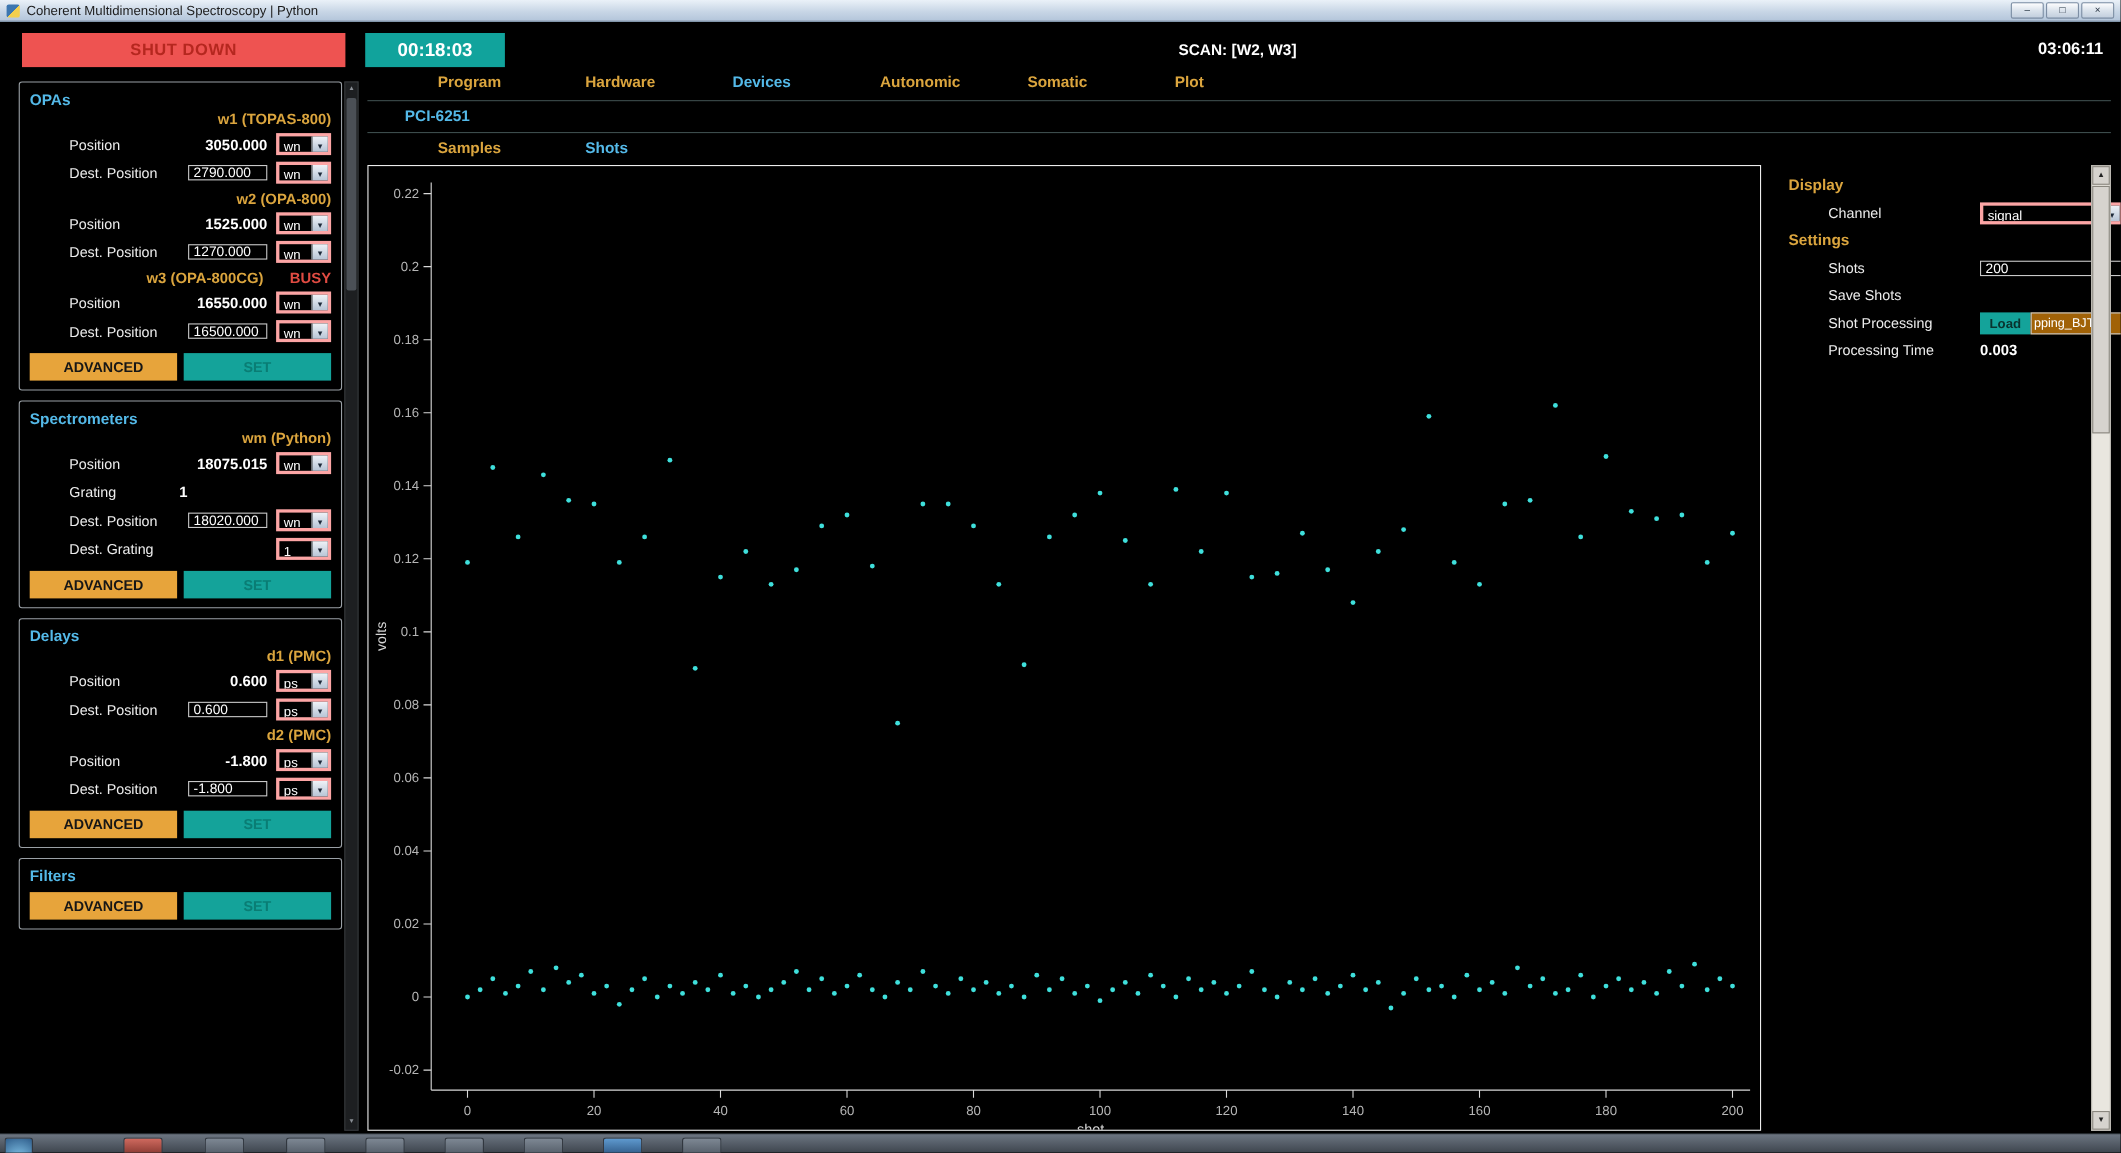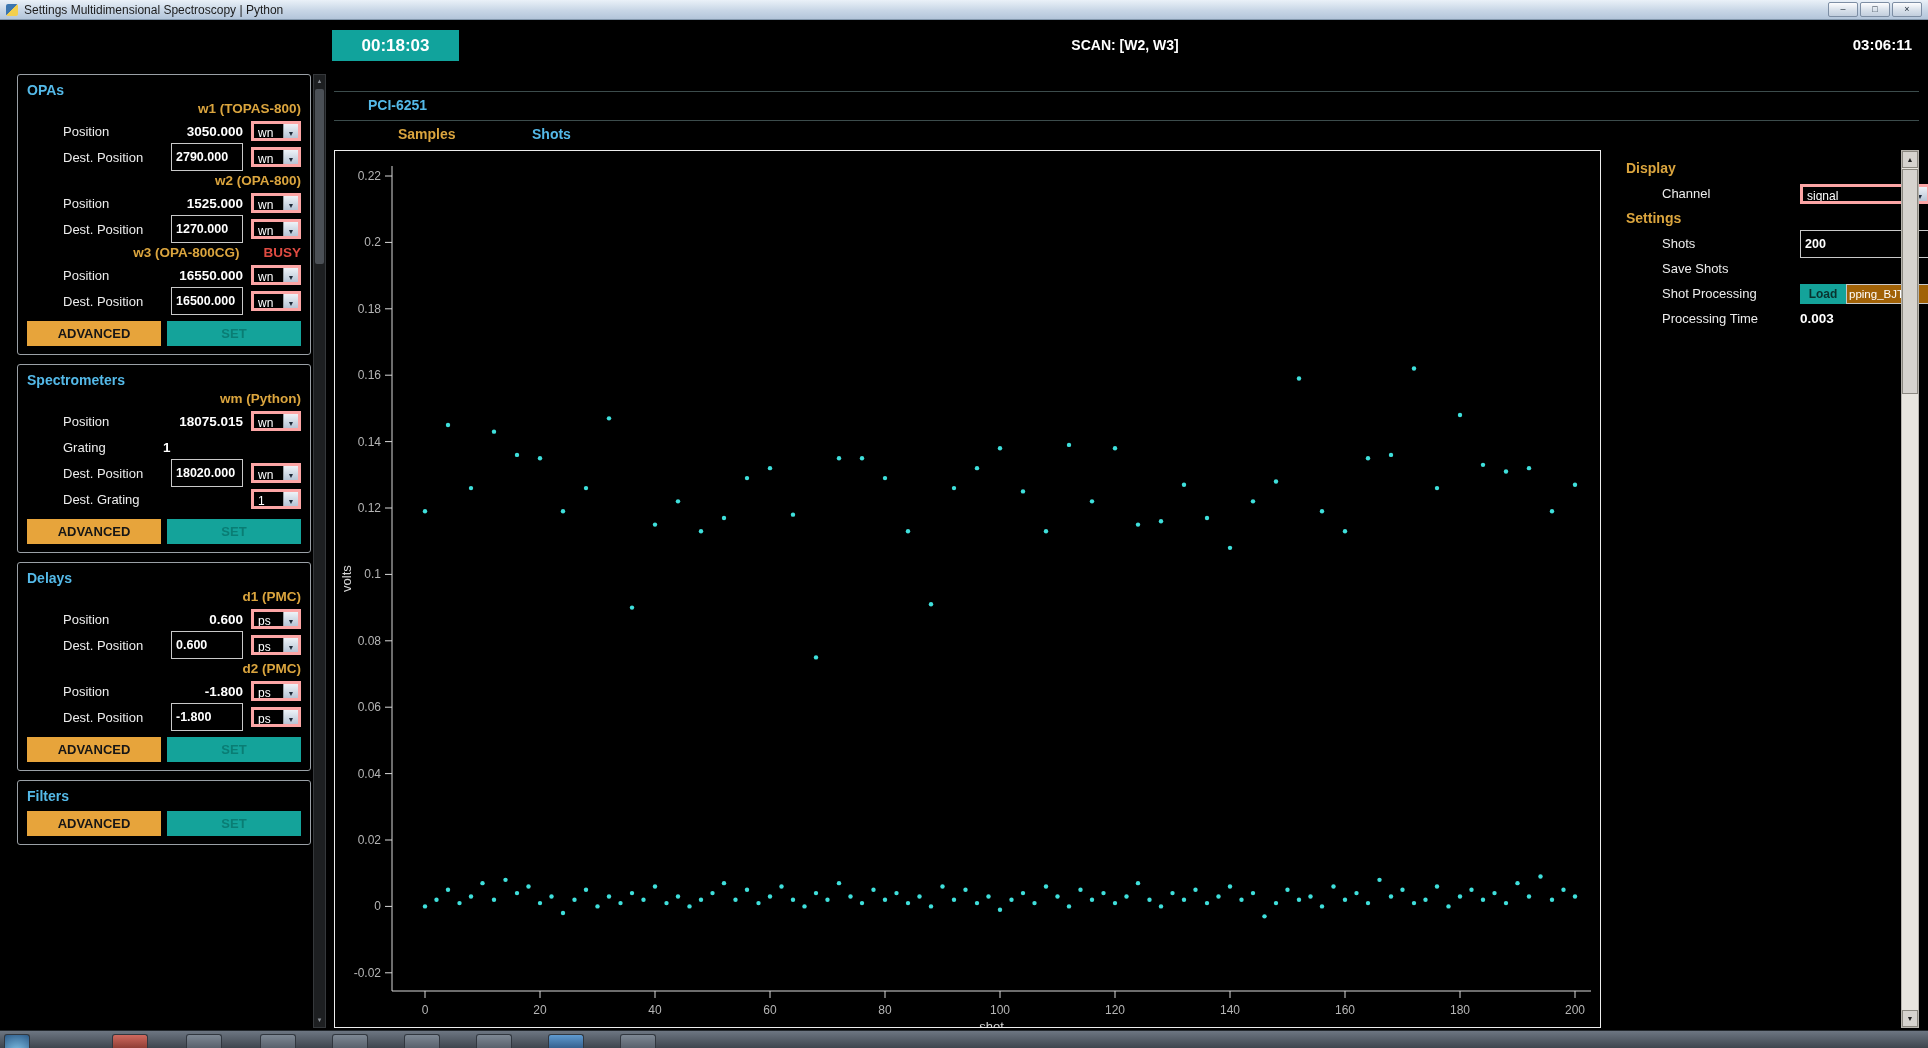--- a/index.html
+++ b/index.html
@@ -36,21 +36,21 @@
   .gbox { border:1px solid #9aa0a6; border-radius:3px; padding:5px 9px 8px; margin-bottom:9px; background:#000; }
   .gbox-header { color:#54b9e8; font-weight:bold; font-size:14px; margin:2px 0 3px; }
   .hw-name { color:#dba53e; font-weight:bold; font-size:13.5px; margin:3px 0 2px; display:flex; align-items:center;justify-content:flex-end; }
   .hw-status { color:#e04b42; margin-left:24px; }
   .crow { display:flex; align-items:center; height:26px;margin-left:36px; }
   .crow-label { flex:1; color:#ececec; font-size:13px; }
   .crow-value { color:#fff; font-weight:bold; font-size:13.5px; text-align:right; min-width:80px; margin-right:8px; }
   .crow-value.left { text-align:left; }
   .pad-combo { margin-right:58px; }
   .tinput { width:72px; background:#000; border:1px solid #c9c9c9; color:#fff; font-size:12.5px;
-            font-family:inherit; padding:1px 4px; height:28px; margin-right:8px;font-weight:bold; }
+            font-family:inherit; padding:1px 4px; height:14px; margin-right:8px; }
   .combo { display:flex; width:50px; height:20px; border:3px solid #fca5a5; background:#000; flex:none; }
   .combo-text { flex:1; color:#fff; font-size:12px; padding:2px 0 0 4px; overflow:hidden; }
   .combo-btn { width:15px; background:linear-gradient(#eef2f7,#b7c5d6); color:#1e2a3a; font-size:7px;
                text-align:center; line-height:19px; border-left:1px solid #9aa0a6; }
   .btn-row { display:flex; gap:6px; margin-top:7px; }
   .btn-advanced { flex:1; height:25px; background:#e7a43b; color:#161616; font-weight:bold;
                   font-size:13px; text-align:center; line-height:25px; cursor:default; }
   .btn-set { flex:1; height:25px; background:#14a39a; color:#0a7d74; font-weight:bold;
              font-size:13px; text-align:center; line-height:25px; cursor:default; }
 
@@ -110,28 +110,29 @@
   .tb-icon.red  { background:linear-gradient(#d06a5f,#8a3a32); }
   .tb-icon.blue { background:linear-gradient(#5f9ad0,#325d8a); }
 </style>
 </head>
 <body>
 
 <div class="screen">
 
   <div class="titlebar">
     <span class="title-icon"></span>
-    <span class="title-text">Settings Multidimensional Spectroscopy | Python</span>
+    <span class="title-text">Coherent Multidimensional Spectroscopy | Python</span>
     <span class="win-controls">
       <span class="win-btn">–</span>
       <span class="win-btn">□</span>
       <span class="win-btn">×</span>
     </span>
   </div>
 
+  <button class="btn-shutdown">SHUT DOWN</button>
   <div class="timer-box">00:18:03</div>
   <div class="scan-label">SCAN: [W2, W3]</div>
   <div class="clock">03:06:11</div>
 
   <div class="sidebar">
 
     <section class="gbox">
       <div class="gbox-header">OPAs</div>
 
       <div class="hw-name">
@@ -293,20 +294,28 @@
       </div>
     </section>
   </div>
 
   <div class="side-scroll">
     <div class="arrow up">▲</div>
     <div class="thumb"></div>
     <div class="arrow down">▼</div>
   </div>
 
+  <nav class="tabs-main">
+    <span class="tab">Program</span>
+    <span class="tab">Hardware</span>
+    <span class="tab active">Devices</span>
+    <span class="tab">Autonomic</span>
+    <span class="tab">Somatic</span>
+    <span class="tab">Plot</span>
+  </nav>
   <div class="tab-sep" id="sep1"></div>
 
   <nav class="tabs-device">
     <span class="tab active">PCI-6251</span>
   </nav>
   <div class="tab-sep" id="sep2"></div>
 
   <nav class="tabs-sub">
     <span class="tab">Samples</span>
     <span class="tab active">Shots</span>

